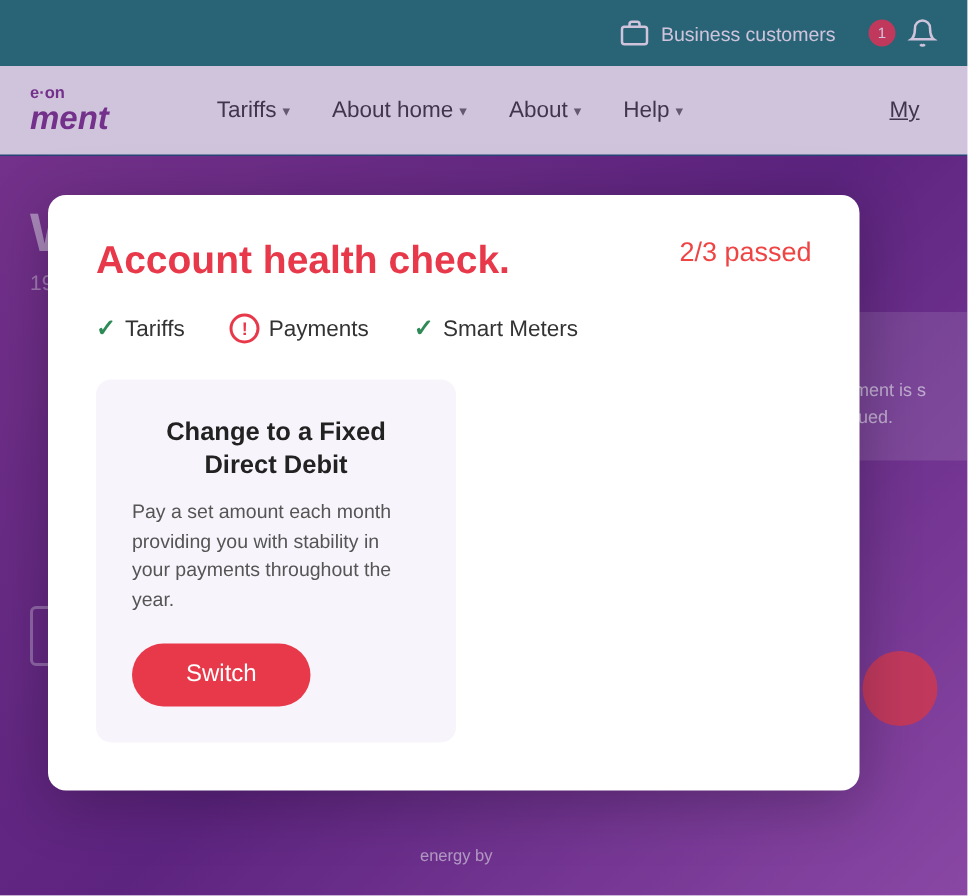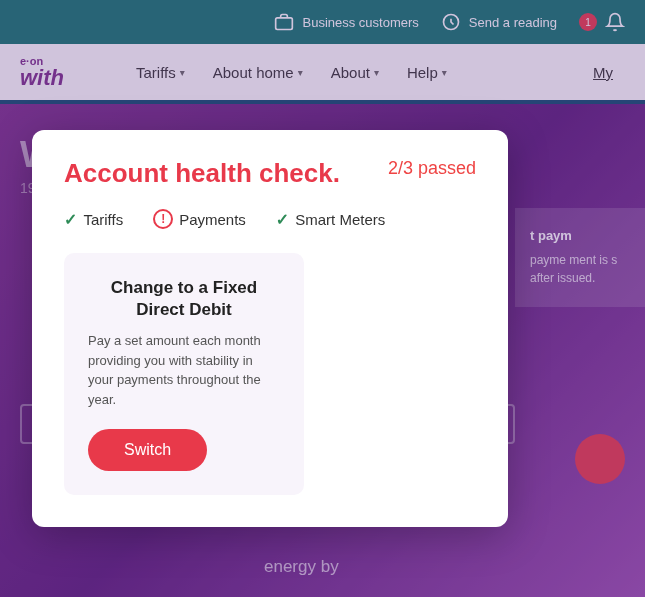--- a/index.html
+++ b/index.html
@@ -47,21 +47,21 @@
       position: relative;
     }
 
     
     .nav-bar {
       background: white;
       height: 60px;
       display: flex;
       align-items: center;
       padding: 12px 20px;
-      border-bottom: 4px solid #0c4a6e;
+      border-bottom: 1px solid #0c4a6e;
     }
     .logo {
       margin-right: 60px;
     }
     .logo-eon {
       color: #7b2d8b;
       font-size: 11px;
       font-weight: bold;
       line-height: 1;
     }
@@ -169,21 +169,21 @@
       bottom: 0;
       background: rgba(100, 60, 140, 0.3);
       z-index: 10;
     }
 
     
     .modal {
       position: absolute;
       top: 130px;
       left: 32px;
-      width: 476px;
+      width: 541px;
       background: white;
       border-radius: 12px;
       padding: 28px 32px 32px;
       z-index: 20;
       box-shadow: 0 8px 40px rgba(0,0,0,0.25);
     }
 
     .modal-header {
       display: flex;
       justify-content: space-between;
@@ -271,60 +271,53 @@
       padding: 12px 36px;
       font-size: 16px;
       font-weight: normal;
       cursor: pointer;
     }
 
     
     .bg-bottom-energy {
       position: absolute;
       bottom: 20px;
-      left: 264px;
-      color: white;
-      font-size: 17px;
+      left: 280px;
+      color: white;
+      font-size: 11px;
       opacity: 0.7;
       text-align: center;
     }
   </style>
 </head>
 <body>
 
 <div class="top-bar">
   <div class="top-bar-item">
     <svg class="top-bar-icon" viewBox="0 0 24 24" fill="none" stroke="white" stroke-width="2">
       <rect x="2" y="7" width="20" height="14" rx="2"></rect>
       <path d="M16 7V5a2 2 0 0 0-2-2h-4a2 2 0 0 0-2 2v2"></path>
     </svg>
     <span>Business customers</span>
   </div>
   <div class="top-bar-item">
-    <svg class="top-bar-icon" viewBox="0 0 24 24" fill="none" stroke="white" stroke-width="2">
-      <circle cx="12" cy="12" r="9"></circle>
-      <path d="M12 8v4l3 3"></path>
-    </svg>
-    <span>Send a reading</span>
-  </div>
-  <div class="top-bar-item">
     <div class="notification-badge">
       <span>1</span>
     </div>
     <svg width="20" height="20" viewBox="0 0 24 24" fill="none" stroke="white" stroke-width="2">
       <path d="M18 8A6 6 0 0 0 6 8c0 7-3 9-3 9h18s-3-2-3-9"></path>
       <path d="M13.73 21a2 2 0 0 1-3.46 0"></path>
     </svg>
   </div>
 </div>
 
 <div class="nav-bar">
   <div class="logo">
     <div class="logo-eon">e·on</div>
-    <div class="logo-next">with</div>
+    <div class="logo-next">ment</div>
   </div>
   <div class="nav-items">
     <div class="nav-item">
       <span>Tariffs</span>
       <span class="nav-chevron">▾</span>
     </div>
     <div class="nav-item">
       <span>About home</span>
       <span class="nav-chevron">▾</span>
     </div>

